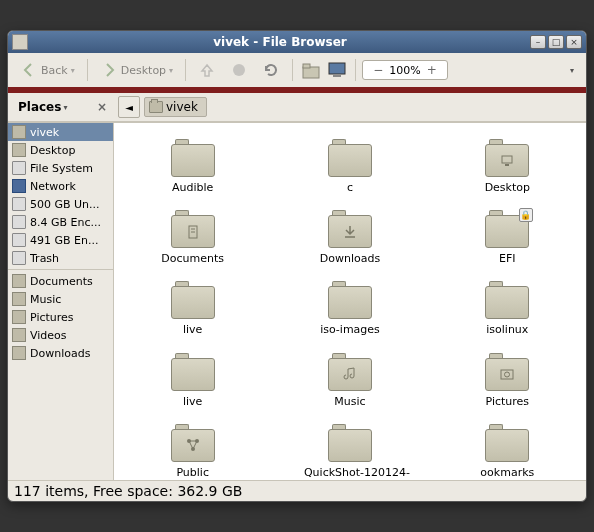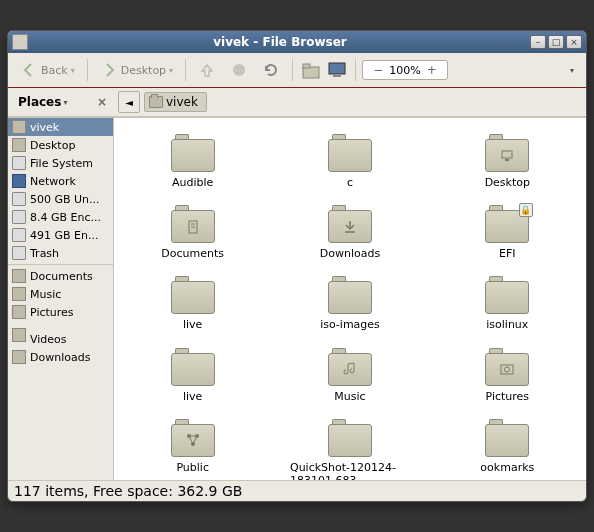--- a/index.html
+++ b/index.html
@@ -5,21 +5,21 @@
 * { box-sizing: border-box; margin: 0; padding: 0; }
 body { font-family: "DejaVu Sans", Arial, sans-serif; font-size: 11px; background: #333; display: flex; align-items: center; justify-content: center; width: 594px; height: 532px; }
 .window { width: 580px; height: 472px; background: #ece9e2; border: 1px solid #555; border-radius: 6px; box-shadow: 0 4px 12px rgba(0,0,0,0.4); overflow: hidden; display: flex; flex-direction: column; }
 .titlebar { height: 22px; background: linear-gradient(#5a7aa2, #3e5a7f); color: #fff; display: flex; align-items: center; padding: 0 4px; font-size: 12px; }
 .titlebar .ticon { width: 16px; height: 16px; margin-right: 4px; background: #d4d0c3; border: 1px solid #888; }
 .titlebar .title { flex: 1; text-align: center; font-weight: bold; }
 .winbtn { width: 16px; height: 14px; margin-left: 2px; background: linear-gradient(#eee,#ccc); border: 1px solid #666; border-radius: 2px; font-size: 9px; display: flex; align-items: center; justify-content: center; color: #333; cursor: pointer; }
 .menubar { display: flex; padding: 3px 6px; gap: 2px; border-bottom: 1px solid #c8c4b8; }
 .menubar .mitem { padding: 2px 6px; cursor: pointer; }
 .mitem u { text-decoration: underline; }
-.toolbar { display: flex; align-items: center; padding: 4px 6px; border-bottom: 1px solid #7f1d1d; gap: 2px; }
+.toolbar { display: flex; align-items: center; padding: 4px 6px; border-bottom: 6px solid #7f1d1d; gap: 2px; }
 .tbtn { display: flex; align-items: center; padding: 4px 6px; gap: 3px; border-radius: 3px; cursor: pointer; }
 .tbtn.disabled { opacity: 0.45; cursor: default; }
 .sep { width: 1px; height: 22px; background: #c8c4b8; margin: 0 4px; }
 .spacer { flex: 1; }
 .ticon2 { width: 18px; height: 18px; display: inline-flex; align-items: center; justify-content: center; }
 .dd { font-size: 8px; color: #555; }
 .locbar { display: flex; align-items: center; padding: 3px 6px; gap: 4px; border-bottom: 1px solid #c8c4b8; }
 .places-hdr { display: flex; align-items: center; padding: 2px 4px; font-weight: bold; font-size: 12px; }
 .places-hdr .dd { margin-left: 2px; }
 .places-close { margin-left: auto; width: 16px; height: 16px; display: flex; align-items: center; justify-content: center; cursor: pointer; color: #666; font-size: 12px; }
@@ -38,21 +38,21 @@
 .sideicon.drive { background: #ddd; border: 1px solid #888; border-radius: 1px; }
 .sideicon.net { background: #4a6a9a; border: 1px solid #2a4a7a; }
 .sidehr { border: none; border-top: 1px solid #c8c4b8; margin: 2px 0; }
 .content { flex: 1; background: #fff; overflow-y: scroll; padding: 10px 0; position: relative; }
 .grid { display: grid; grid-template-columns: repeat(3, 1fr); }
 .cell { display: flex; flex-direction: column; align-items: center; padding: 6px 4px 10px; cursor: pointer; }
 .foldericon { width: 44px; height: 38px; position: relative; }
 .foldericon .tab { position: absolute; top: 0; left: 4px; width: 14px; height: 6px; background: #c9c6b3; border: 1px solid #8a8878; border-bottom: none; border-radius: 2px 2px 0 0; }
 .foldericon .bod { position: absolute; top: 5px; left: 0; right: 0; bottom: 0; background: linear-gradient(#dad7c6, #c2bfab); border: 1px solid #8a8878; border-radius: 3px; display: flex; align-items: center; justify-content: center; color: #7a7866; }
 .foldericon .badge { position: absolute; top: -2px; right: -4px; width: 14px; height: 14px; background: #eee; border: 1px solid #888; border-radius: 2px; font-size: 9px; display: flex; align-items: center; justify-content: center; }
-.flabel { margin-top: 4px; font-size: 11px; text-align: left; max-width: 120px; line-height: 1.2; }
+.flabel { margin-top: 4px; font-size: 11px; text-align: right; max-width: 120px; line-height: 1.2; }
 .statusbar { border-top: 1px solid #c8c4b8; padding: 2px 6px; font-size: 14px; }
 .zoombox { border: 1px solid #b0aca0; background: #fff; padding: 2px 10px; border-radius: 3px; display: flex; align-items: center; gap: 6px; }
 .iconbtn { width: 24px; height: 24px; display: flex; align-items: center; justify-content: center; border-radius: 3px; cursor: pointer; }
 svg { display: block; }
 </style>
 </head>
 <body>
 
 <div class="window">
   <div class="titlebar">
@@ -194,21 +194,21 @@
           <div class="sideitem">
             <span class="sideicon folder"></span>
             <span style="overflow: hidden; text-overflow: ellipsis;">Music</span>
           </div>
           <div class="sideitem">
             <span class="sideicon folder"></span>
             <span style="overflow: hidden; text-overflow: ellipsis;">Pictures</span>
           </div>
           <div class="sideitem">
             <span class="sideicon folder"></span>
-            <span style="overflow: hidden; text-overflow: ellipsis; margin-top: 10px;">Videos</span>
+            <span style="overflow: hidden; text-overflow: ellipsis;">Videos</span>
           </div>
           <div class="sideitem">
             <span class="sideicon folder"></span>
             <span style="overflow: hidden; text-overflow: ellipsis;">Downloads</span>
           </div>
         </div>
     </div>
     <div class="content">
       <div class="grid" id="grid">
           <div class="cell">

